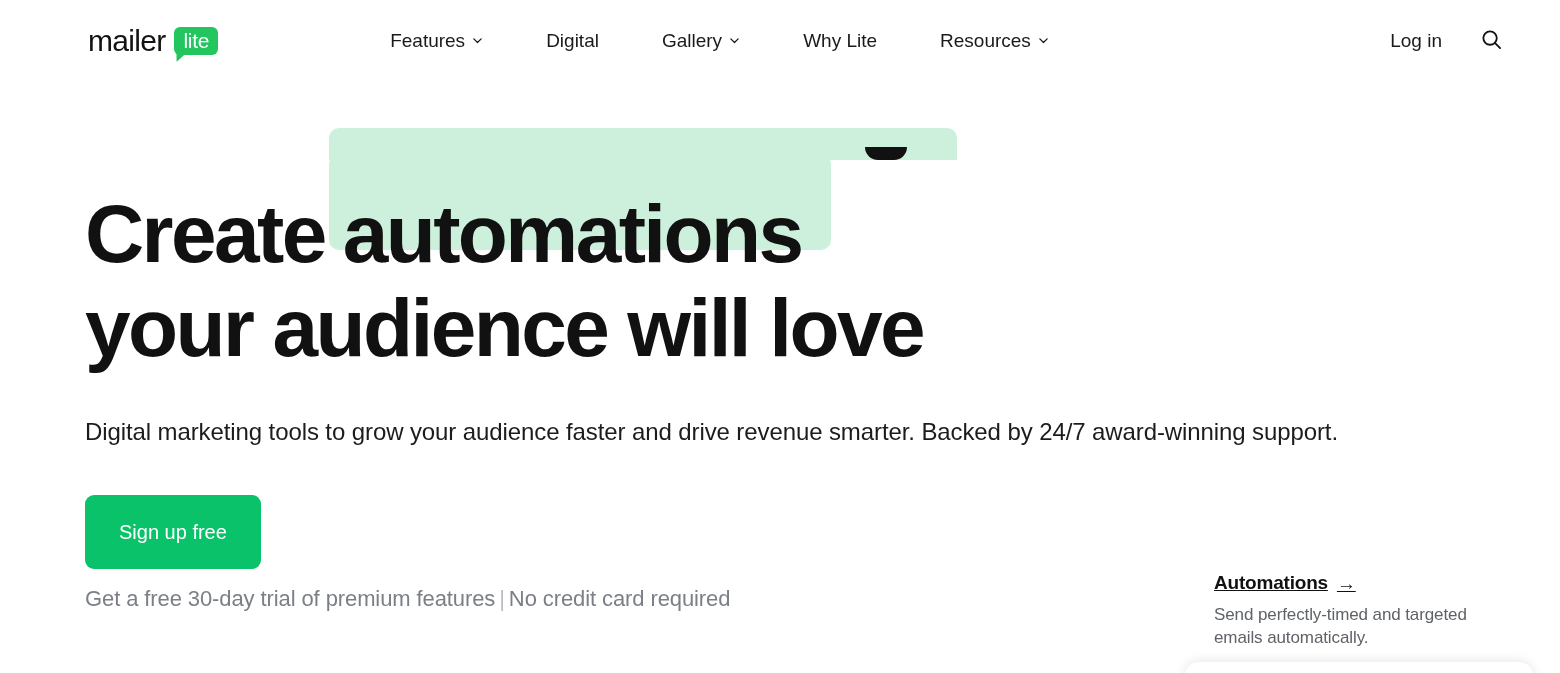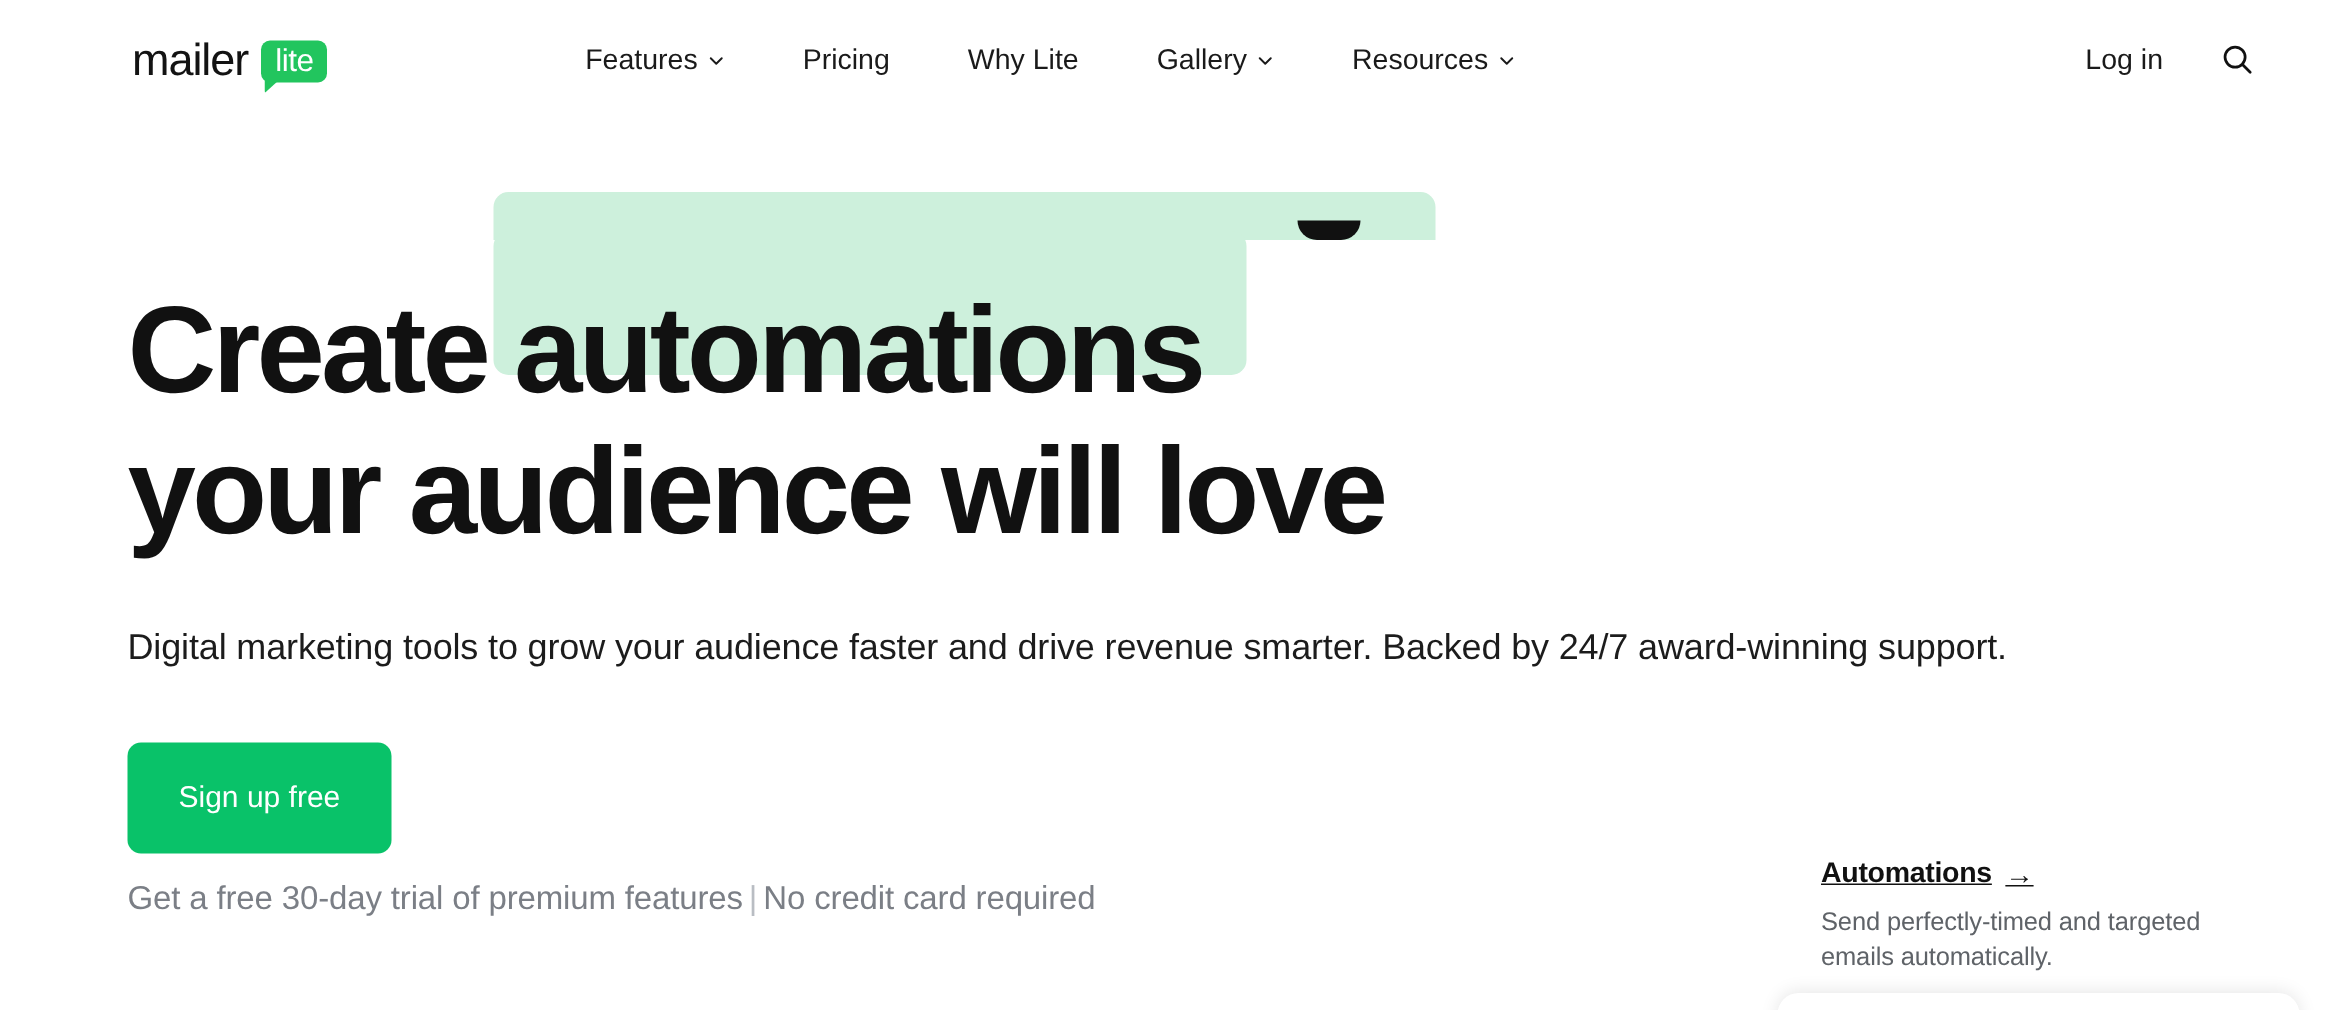--- a/index.html
+++ b/index.html
@@ -63,21 +63,21 @@
     height: 10px;
     background: #22C55E;
     clip-path: polygon(0 100%, 0 0, 100% 0);
     border-bottom-left-radius: 2px;
   }
 
   
   .nav-main {
     display: flex;
     align-items: flex-end;
-    gap: 0px;
+    gap: 11px;
     margin-left: 146px;
   }
   .nav-item {
     display: inline-flex;
     align-items: center;
     gap: 7px;
     padding: 8px 26px;
     font-size: 19px;
     color: #1a1a1a;
     text-decoration: none;
@@ -281,34 +281,34 @@
     <a class="nav-item" href="#">
       <span>Features</span>
       <span class="chev">
         <svg width="11" height="11" viewBox="0 0 12 12" fill="none">
           <path d="M2 4.2 L6 8.2 L10 4.2" stroke="#1a1a1a" stroke-width="1.4" stroke-linecap="round" stroke-linejoin="round"></path>
         </svg>
       </span>
     </a>
 
     <a class="nav-item" href="#">
-      <span>Pricing</span>
-    </a>
-
-    <a class="nav-item" href="#">
-      <span>Why Lite</span>
+      <span>Digital</span>
     </a>
 
     <a class="nav-item" href="#">
       <span>Gallery</span>
       <span class="chev">
         <svg width="11" height="11" viewBox="0 0 12 12" fill="none">
           <path d="M2 4.2 L6 8.2 L10 4.2" stroke="#1a1a1a" stroke-width="1.4" stroke-linecap="round" stroke-linejoin="round"></path>
         </svg>
       </span>
+    </a>
+
+    <a class="nav-item" href="#">
+      <span>Why Lite</span>
     </a>
 
     <a class="nav-item" href="#">
       <span>Resources</span>
       <span class="chev">
         <svg width="11" height="11" viewBox="0 0 12 12" fill="none">
           <path d="M2 4.2 L6 8.2 L10 4.2" stroke="#1a1a1a" stroke-width="1.4" stroke-linecap="round" stroke-linejoin="round"></path>
         </svg>
       </span>
     </a>

